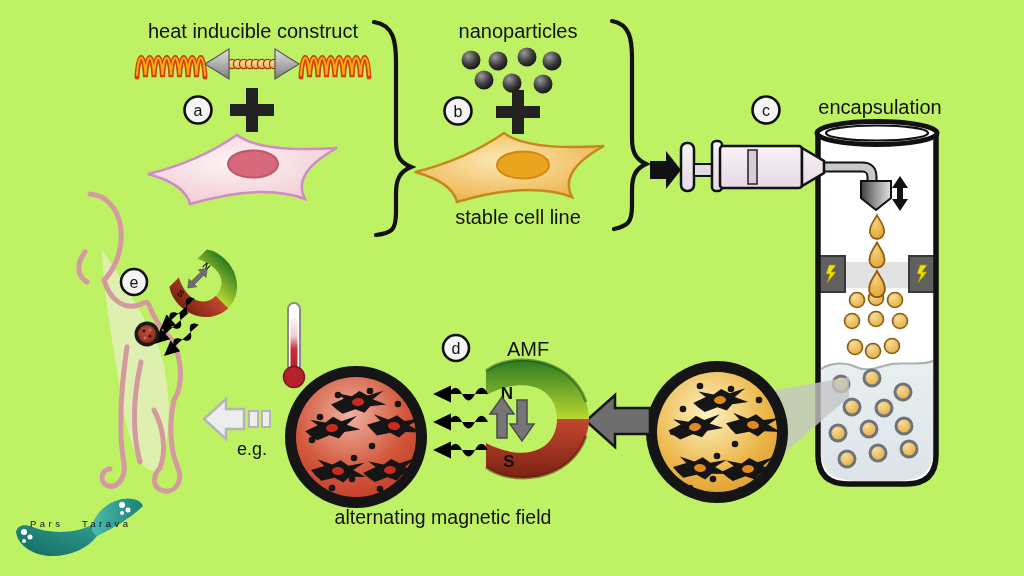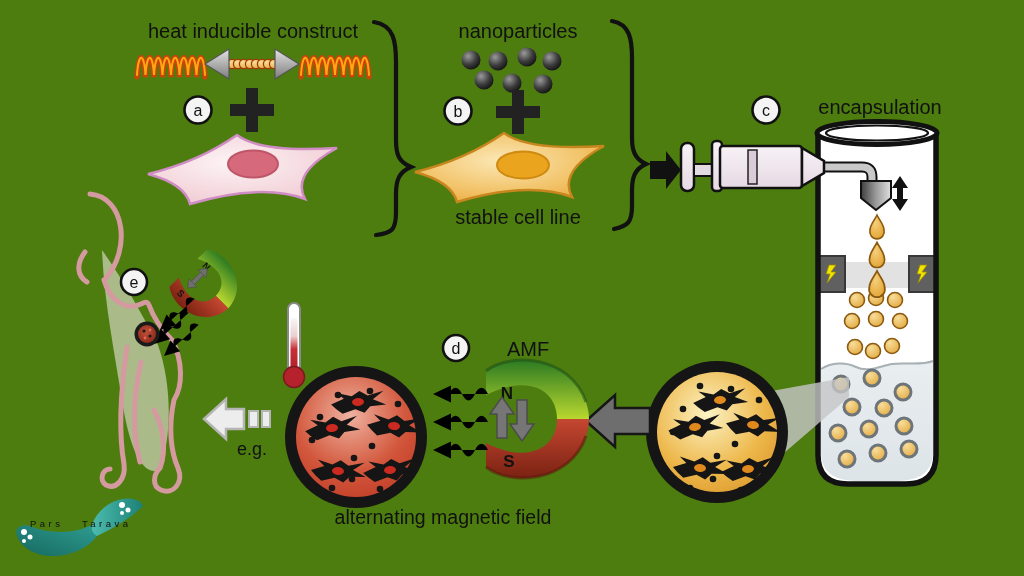--- a/index.html
+++ b/index.html
@@ -1,16 +1,16 @@
 <!DOCTYPE html>
 <html><head>
 <meta charset="utf-8">
 <style>
   html,body{margin:0;padding:0;background:#fff;}
-  .stage{position:relative;width:1024px;height:576px;background:#4d7c0f;overflow:hidden;
+  .stage{position:relative;width:1024px;height:576px;background:#bef264;overflow:hidden;
          font-family:"Liberation Sans",sans-serif;}
   svg{display:block;}
   text{font-family:"Liberation Sans",sans-serif;fill:#111;}
   .caption{font-size:20px;}
   .stepLetter{font-size:16px;}
 </style>
 </head>
 <body>
 
 <div class="stage">

